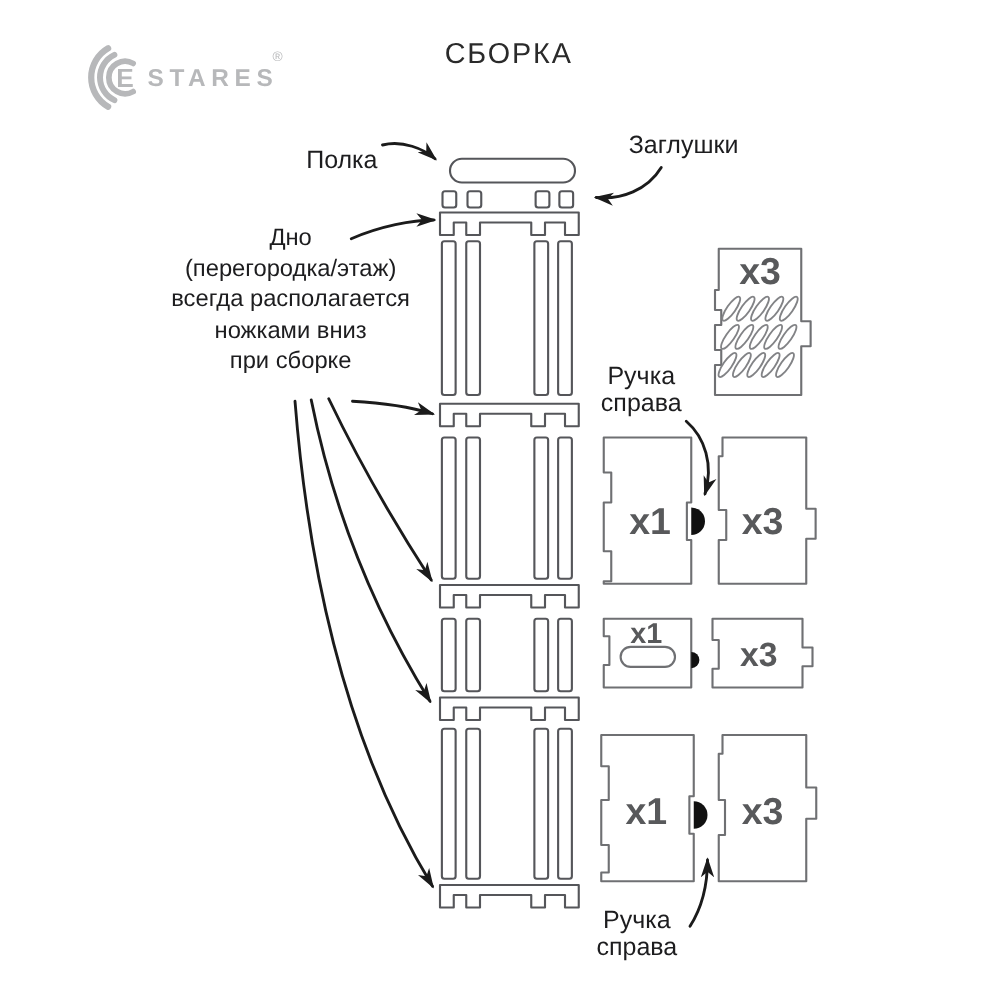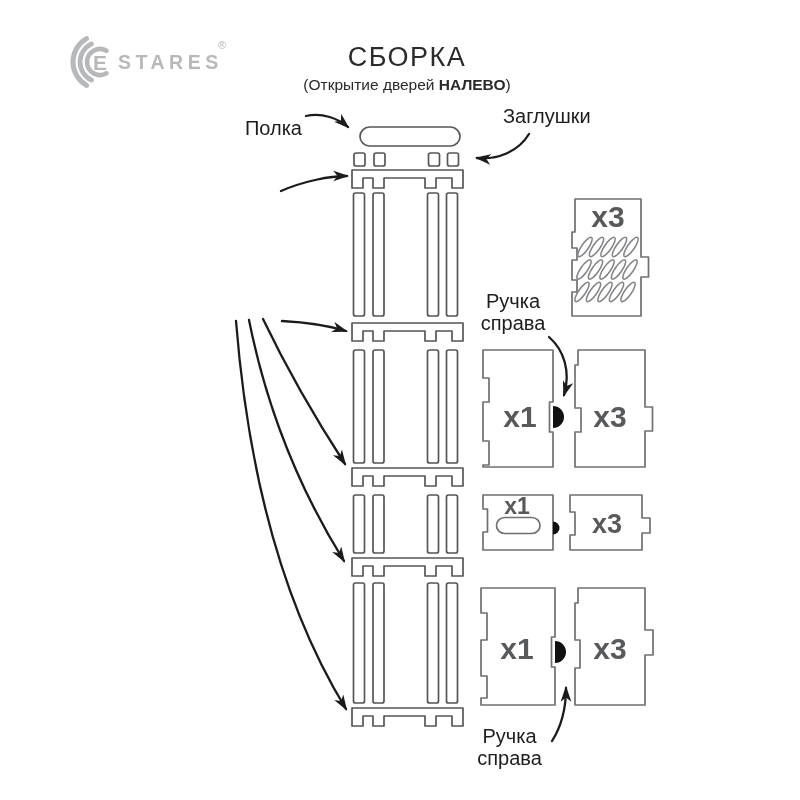--- a/index.html
+++ b/index.html
@@ -2,21 +2,21 @@
 <html><head>
 <meta charset="utf-8">
 <style>
   html,body{margin:0;padding:0;background:#ffffff;}
   .page{position:relative;width:800px;height:800px;background:#fff;overflow:hidden;
         font-family:"Liberation Sans", sans-serif;color:#1d1d1f;}
   .abs{position:absolute;}
   .diagram-svg{position:absolute;left:0;top:0;}
   .logo{left:42px;top:34px;width:190px;height:56px;}
   .title-block{left:267px;top:29px;width:280px;text-align:center;}
-  .title{font-size:27px;letter-spacing:1.5px;color:#2a2a2a;margin-top:13px;}
+  .title{font-size:23px;letter-spacing:1.5px;color:#2a2a2a;}
   .subtitle{font-size:15.5px;margin-top:3px;color:#2a2a2a;white-space:nowrap;}
   .subtitle b{font-weight:bold;}
   .lbl{font-size:20px;color:#1d1d1f;line-height:22px;}
   .lbl-shelf{left:202px;top:105px;width:100px;text-align:right;margin-top:12px;}
   .lbl-plugs{left:503px;top:105px;width:110px;}
   .note{left:120px;top:179px;width:225px;text-align:center;font-size:19px;line-height:24.5px;color:#1d1d1f;}
   .lbl-handle-top{left:470px;top:290px;width:86px;text-align:center;}
   .lbl-handle-bottom{left:462px;top:725px;width:95px;text-align:center;}
   .sv-outline{fill:#ffffff;stroke:#6f7073;stroke-width:1.7;stroke-linejoin:round;}
   .sv-col{fill:#ffffff;stroke:#55565a;stroke-width:1.7;stroke-linejoin:round;}
@@ -160,26 +160,32 @@
       <path d="M49.5,9.9 A20,20 0 0 0 49.5,46.1" fill="none" stroke="#b7b8ba" stroke-width="4.8" stroke-linecap="round"></path>
       <path d="M44.5,4.6 A27,27 0 0 0 44.5,51.4" fill="none" stroke="#b7b8ba" stroke-width="5" stroke-linecap="round"></path>
     </g>
     <text class="logo-gray" x="58" y="35.5" text-anchor="middle" font-size="21" font-weight="bold">E</text>
     <text class="logo-gray" x="76" y="35" font-size="19.5" font-weight="bold" letter-spacing="4.5">STARES</text>
     <text class="logo-gray" x="176" y="15" font-size="11">®</text>
   </svg>
 
   <div class="abs title-block">
     <div class="title">СБОРКА</div>
-    <div class="subtitle"><span>(Открытие дверей </span><b>НАЛЕВО</b><span>)</span></div>
   </div>
 
   <div class="abs lbl lbl-shelf">Полка</div>
   <div class="abs lbl lbl-plugs">Заглушки</div>
 
+  <div class="abs note">
+    <div>Дно</div>
+    <div>(перегородка/этаж)</div>
+    <div>всегда располагается</div>
+    <div>ножками вниз</div>
+    <div>при сборке</div>
+  </div>
 
   <div class="abs lbl lbl-handle-top">
     <div>Ручка</div>
     <div>справа</div>
   </div>
 
   <div class="abs lbl lbl-handle-bottom">
     <div>Ручка</div>
     <div>справа</div>
   </div>

